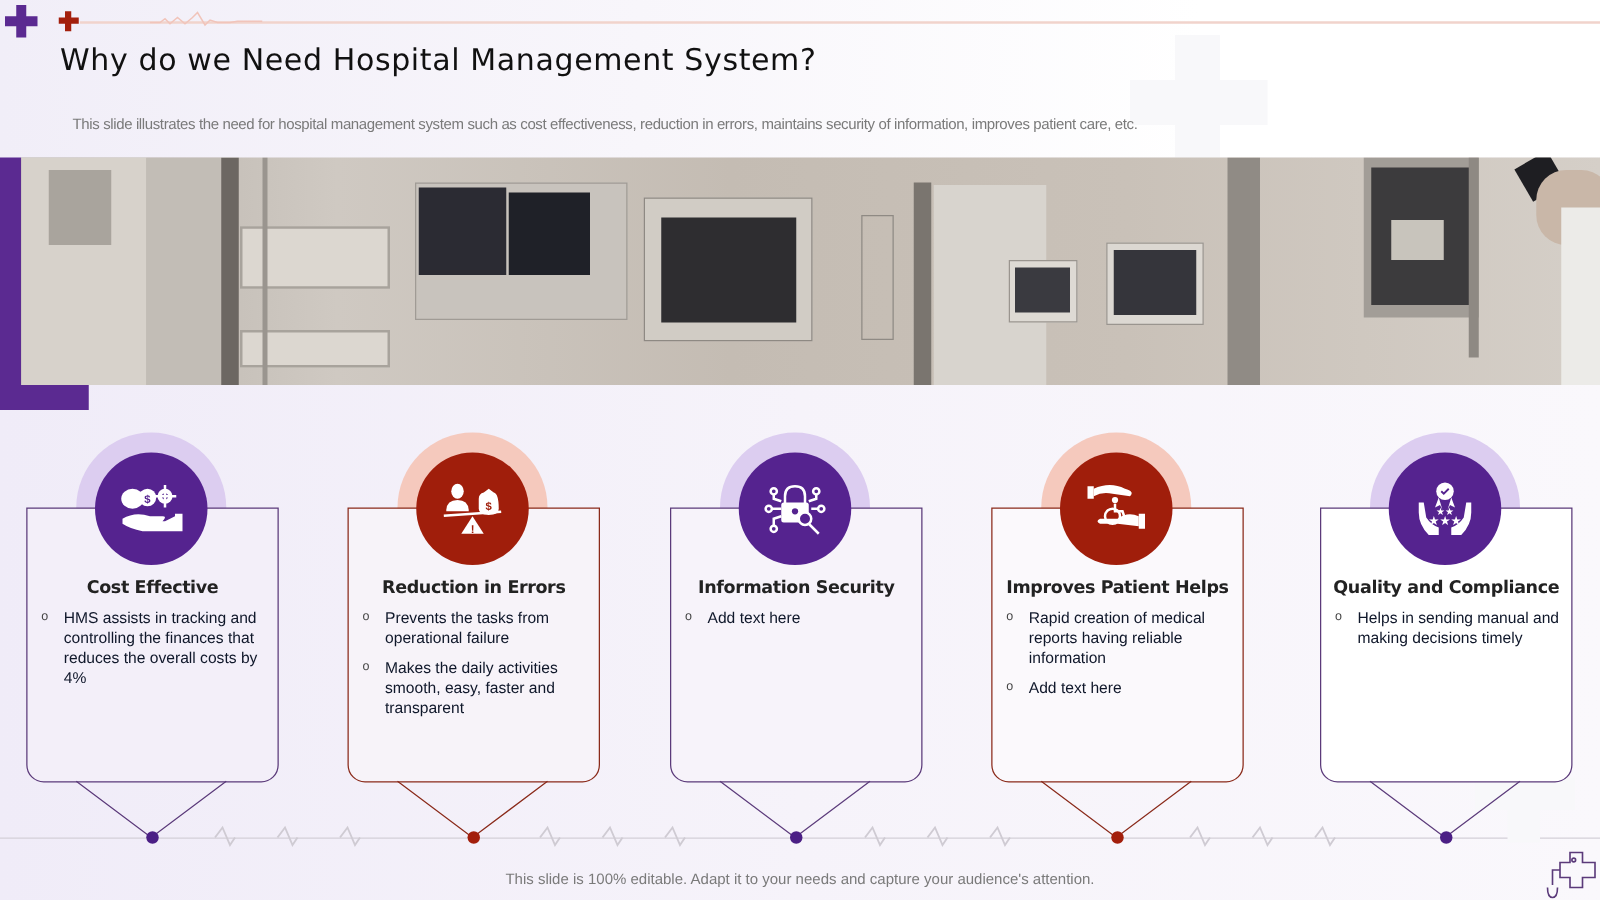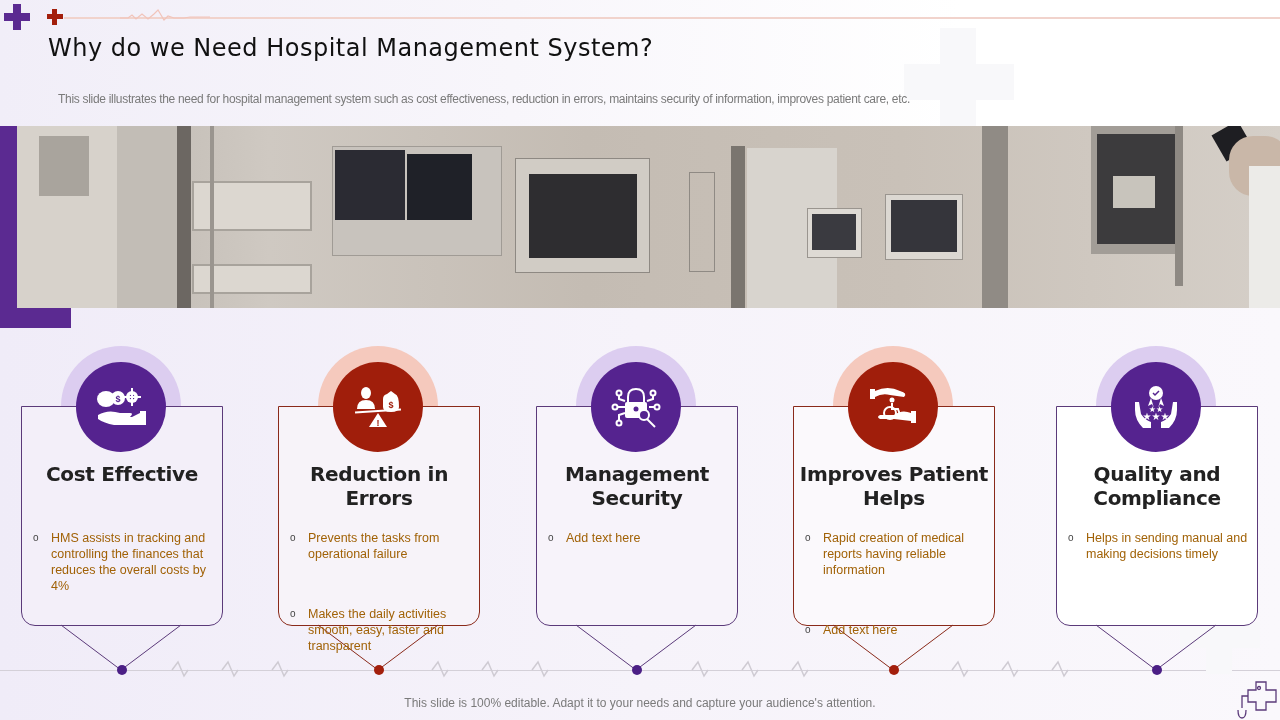--- a/index.html
+++ b/index.html
@@ -27,23 +27,23 @@
     .baseline { position: absolute; left: 0; top: 670px; width: 1280px; height: 0; border-top: 1px solid #d4d0d8; }
     .ekg-bottom { position: absolute; top: 660px; }
     .card-wrap { position: absolute; top: 346px; width: 240px; height: 330px; }
     .halo { position: absolute; left: 40px; top: 0; width: 120px; height: 120px; border-radius: 50%; }
     .card { position: absolute; left: 0; top: 60px; width: 202px; height: 220px;
       border: 1px solid; border-radius: 0 0 14px 14px; background: transparent; }
     .pointer { position: absolute; left: 0; top: 0; pointer-events: none; }
     .icon-circle { position: absolute; left: 55px; top: 16px; width: 90px; height: 90px; border-radius: 50%;
       display: flex; align-items: center; justify-content: center; }
     .card-title { position: absolute; left: 0; top: 116px; width: 202px; text-align: center;
-      font-family: "DejaVu Sans", sans-serif; font-size: 20px; font-weight: bold; color: #222; letter-spacing: -0.3px; }
+      font-family: "DejaVu Sans", sans-serif; font-size: 14px; font-weight: bold; color: #222; letter-spacing: -0.3px; }
     .bullets { position: absolute; left: 12px; top: 140px; width: 190px; list-style: none; }
-    .bullets li { position: relative; padding-left: 18px; font-size: 12.5px; line-height: 16px; color: #a16207; margin-bottom: 8px; margin-top: 44px; }
+    .bullets li { position: relative; padding-left: 18px; font-size: 12.5px; line-height: 16px; color: #0f172a; margin-bottom: 8px; }
     .bullets li::before { content: "o"; position: absolute; left: 0; top: 0; font-size: 10px; color: #444; }
     .dot { position: absolute; width: 10px; height: 10px; border-radius: 50%; }
     .footer { position: absolute; left: 0; top: 696px; width: 1280px; text-align: center; font-size: 12px; color: #7a7a7a; }
     .corner-icon { position: absolute; left: 1236px; top: 680px; }
   </style>
 </head>
 <body>
 
 <div class="top-white"></div>
 
@@ -196,21 +196,21 @@
         <path d="M6 22 L14 22"></path>
           <path d="M44 22 L38 22"></path>
         <path d="M8 36 L8 30 L14 28"></path>
         <line x1="36" y1="34" x2="44" y2="42"></line>
       </g>
       <rect x="14" y="17" width="22" height="16" rx="2" fill="#fff"></rect>
       <circle cx="25" cy="24" r="2.5" fill="#55238f"></circle>
       <circle cx="33" cy="30" r="5" fill="#55238f" stroke="#fff" stroke-width="2"></circle>
     </svg>
   </div>
-  <div class="card-title">Management Security</div>
+  <div class="card-title">Information Security</div>
   <ul class="bullets">
     <li>Add text here</li>
   </ul>
 </div>
 
 <div class="card-wrap" style="left:793px;">
   <div class="halo" style="background:#f5c9bd;"></div>
   <div class="card" style="border-color:#8a2a1a;background:#fbf9fc;"></div>
   <svg class="pointer" width="240" height="330">
     <polyline points="40,279 100,324 160,279" fill="none" stroke="#8a2a1a" stroke-width="1"></polyline>

